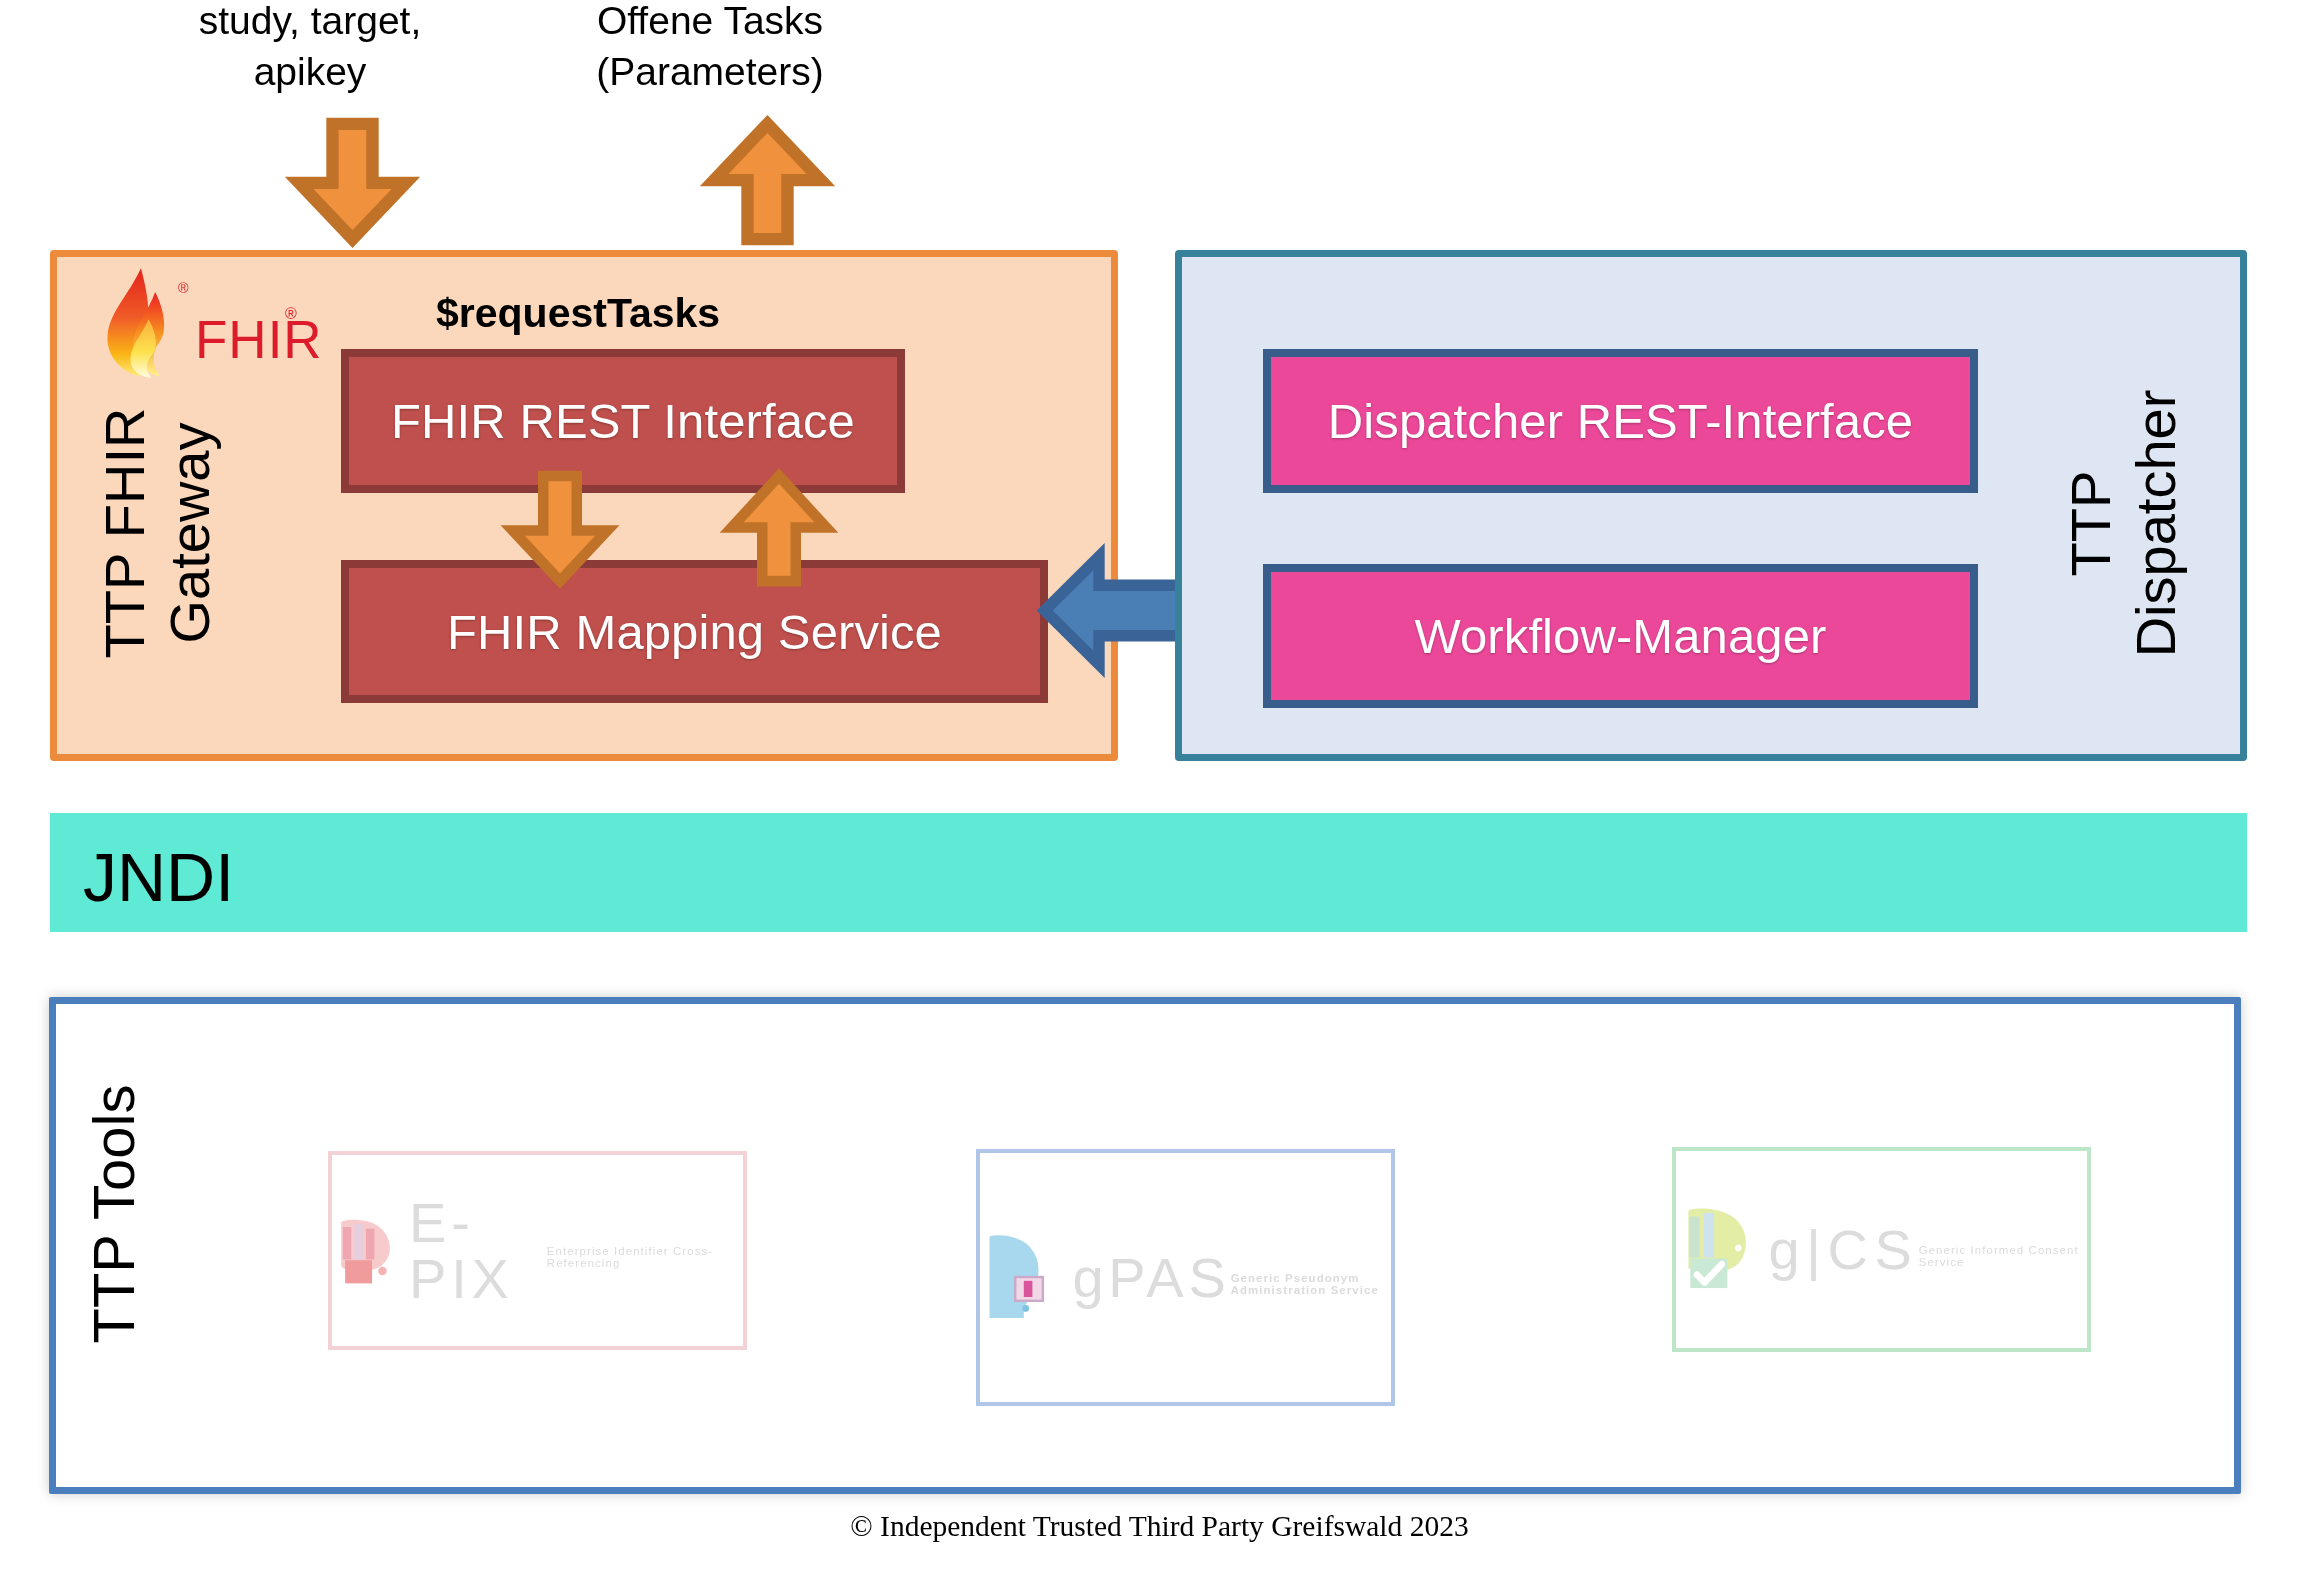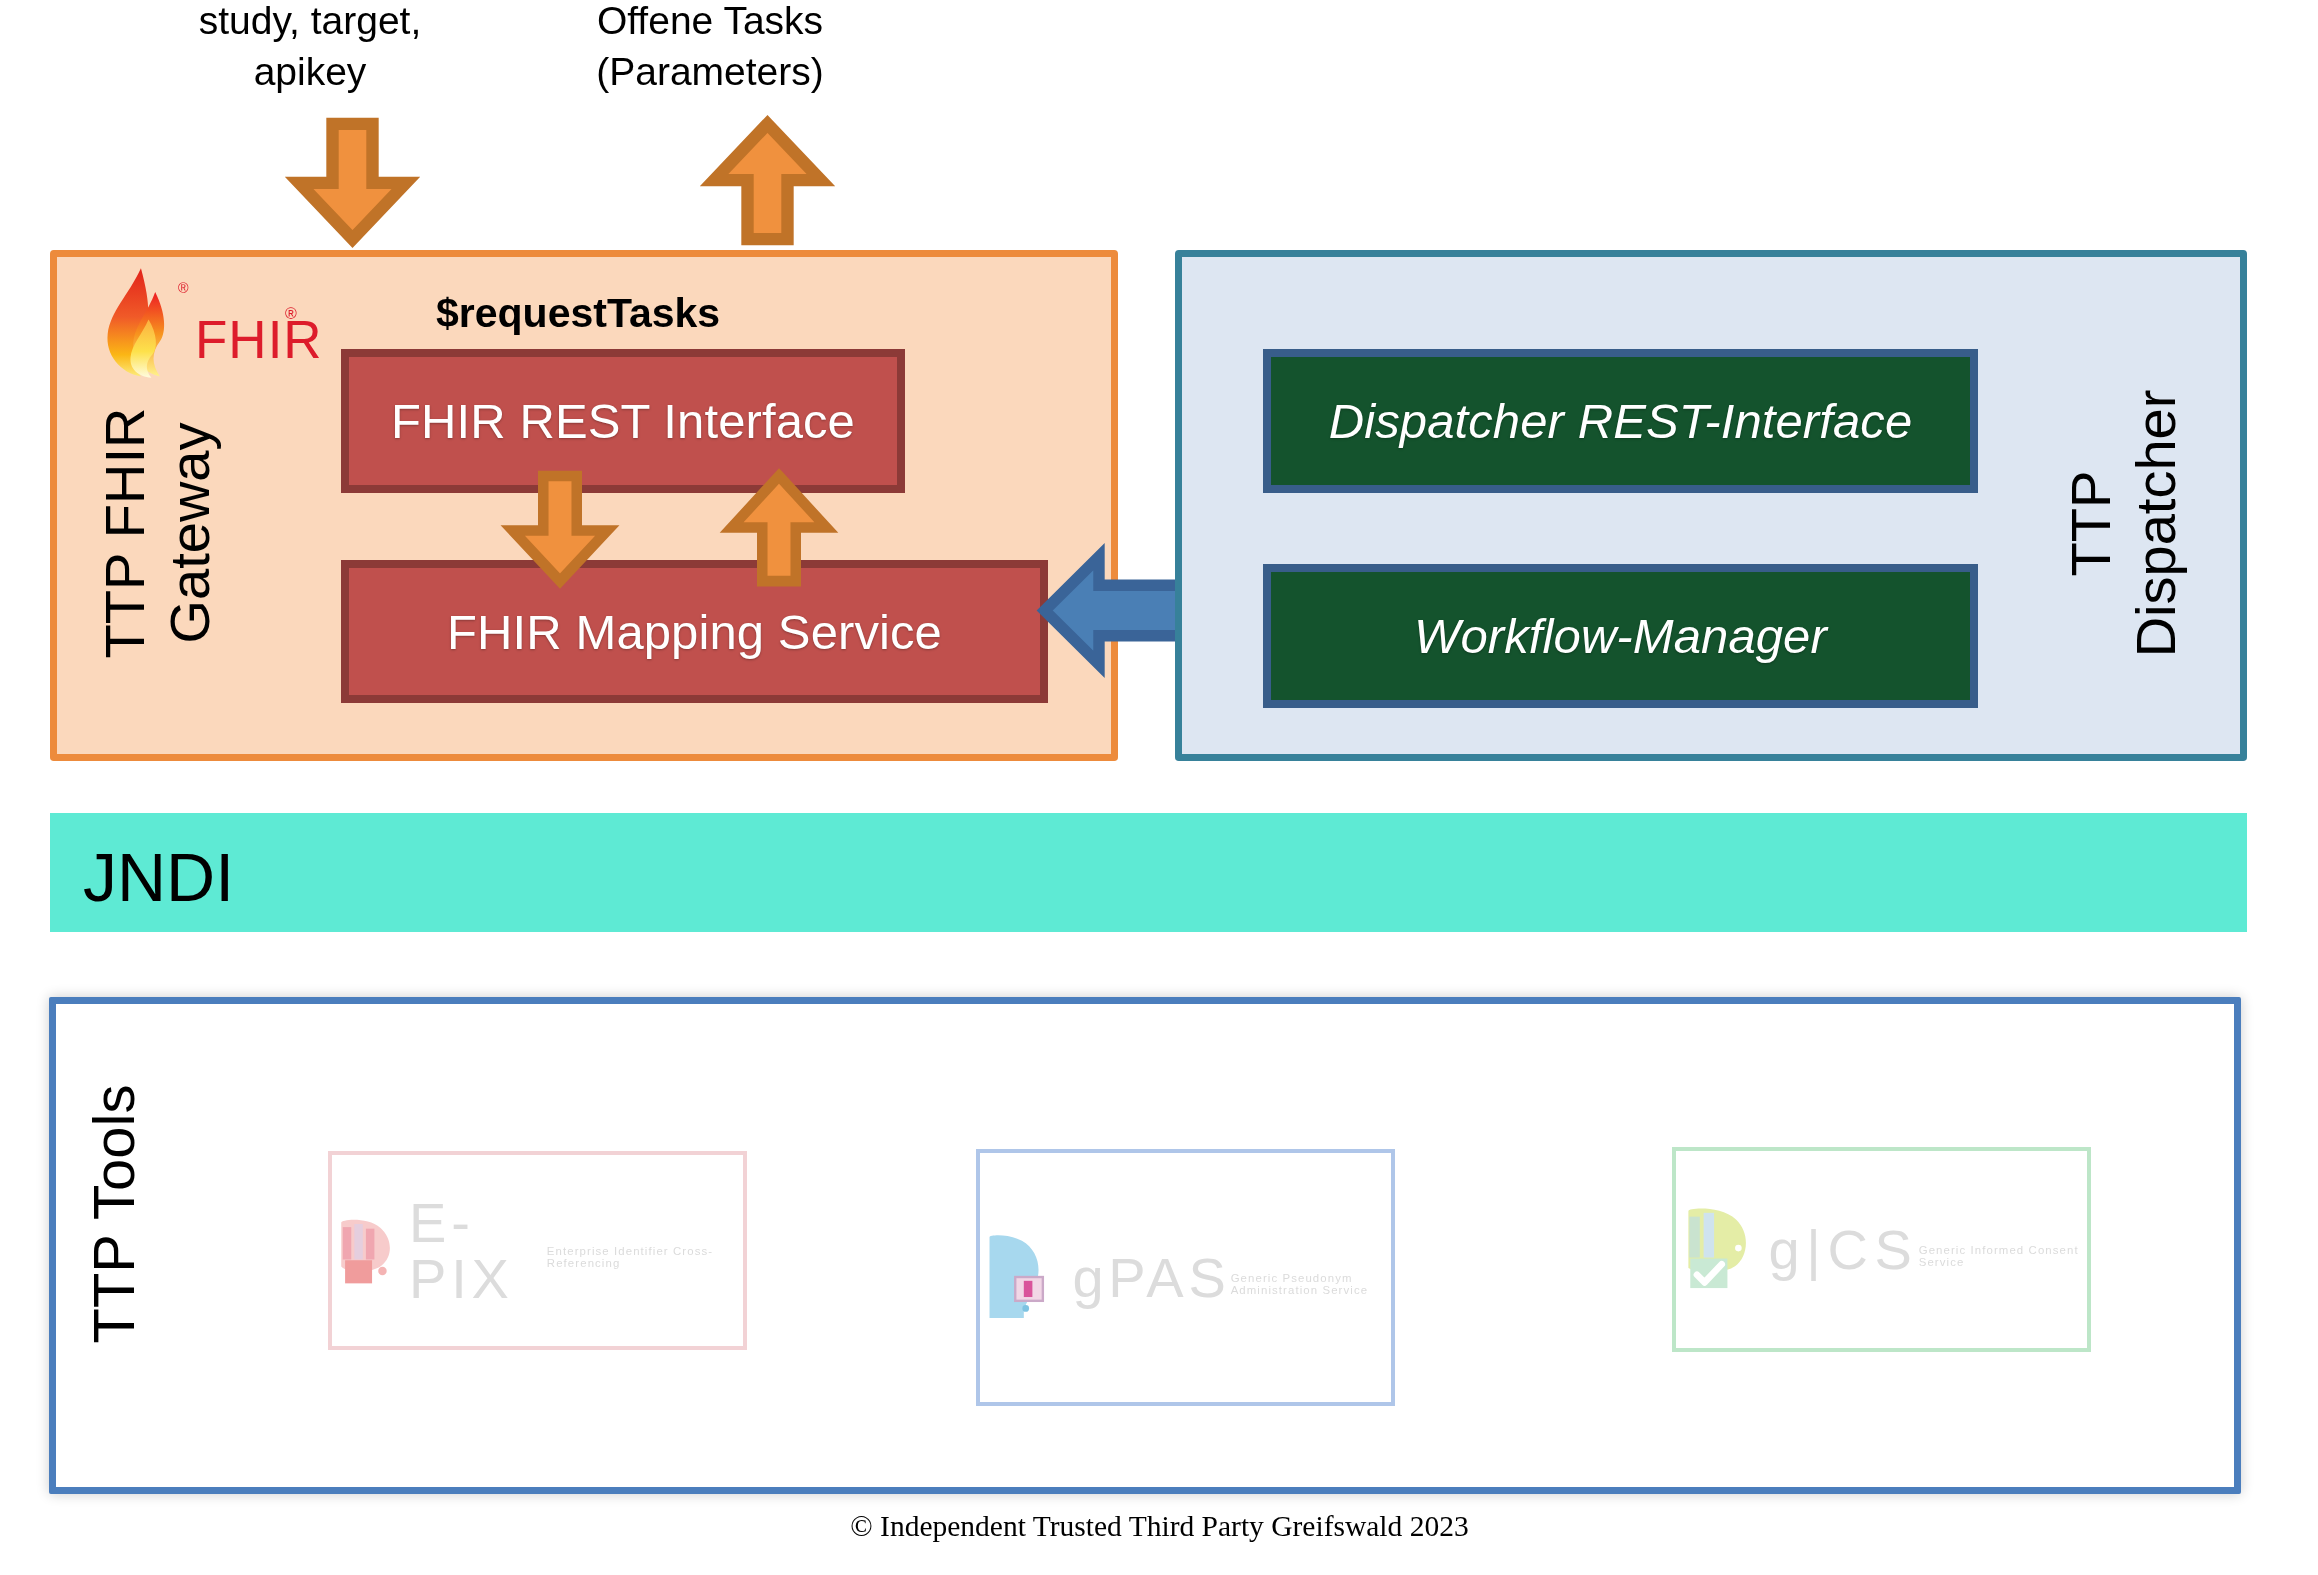--- a/index.html
+++ b/index.html
@@ -47,21 +47,21 @@
 
   
   .svcbox{
     position:absolute;box-sizing:border-box;
     display:flex;align-items:center;justify-content:center;
     color:#ffffff;font-size:49px;letter-spacing:0.1px;
     font-family:"Liberation Sans",sans-serif;
     text-shadow:0 1.4px 2.4px rgba(0,0,0,.30);
   }
   .red{background:#C0504D;border:8px solid #8C3A37;}
-  .blue{background:#14532d;border:8px solid #385D8A;font-style:italic;}
+  .blue{background:#ec4899;border:8px solid #385D8A;}
 
   
   #fhir-logo{position:absolute;left:100px;top:262px;width:191px;height:114px;}
   #fhir-logo .word{
     position:absolute;left:93px;top:42px;
     font-size:53px;color:#DD1C2B;letter-spacing:1px;
     font-family:"Liberation Sans",sans-serif;
   }
 
   
@@ -219,21 +219,21 @@
   <div class="logocard" style="left:920px;top:145px;width:419px;height:257px;border:4.3px solid #AFC6E9;">
     <div class="logorow">
       <svg width="80" height="89" viewBox="0 0 168 186">
         <path d="M20 8 C20 4 58 0 88 16 C120 34 130 72 118 104 C110 128 96 144 92 164 L92 178 L20 178 Z" fill="#A7D8EE"></path>
         <rect x="74" y="92" width="58" height="50" fill="#F2D7E6" stroke="#CBA9C8" stroke-width="5"></rect>
         <rect x="92" y="100" width="18" height="34" fill="#D9549B"></rect>
         <circle cx="96" cy="158" r="7" fill="#7EC3E2"></circle>
       </svg>
       <span class="logoword" style="color:#DCDCDC;">gPAS</span>
     </div>
-    <span class="logosub" style="color:#DBDBDB;">Generic Pseudonym Administration Service</span>
+    <span class="logosub" style="color:#DBDBDB;font-weight:bold;">Generic Pseudonym Administration Service</span>
   </div>
 
   <div class="logocard" style="left:1616px;top:143px;width:419px;height:205px;border:4.3px solid #BDE6C8;">
     <div class="logorow">
       <svg width="80" height="89" viewBox="0 0 168 186">
         <path d="M26 12 C26 6 94 0 126 30 C156 58 152 108 124 128 C104 142 50 146 26 132 Z" fill="#E4EDA6"></path>
         <rect x="28" y="24" width="22" height="86" fill="#C9E3CF"></rect>
         <rect x="58" y="16" width="22" height="94" fill="#CFE3EE"></rect>
         <rect x="88" y="28" width="22" height="82" fill="#E4EDA6"></rect>
         <rect x="30" y="112" width="78" height="62" fill="#C9E9D4"></rect>

